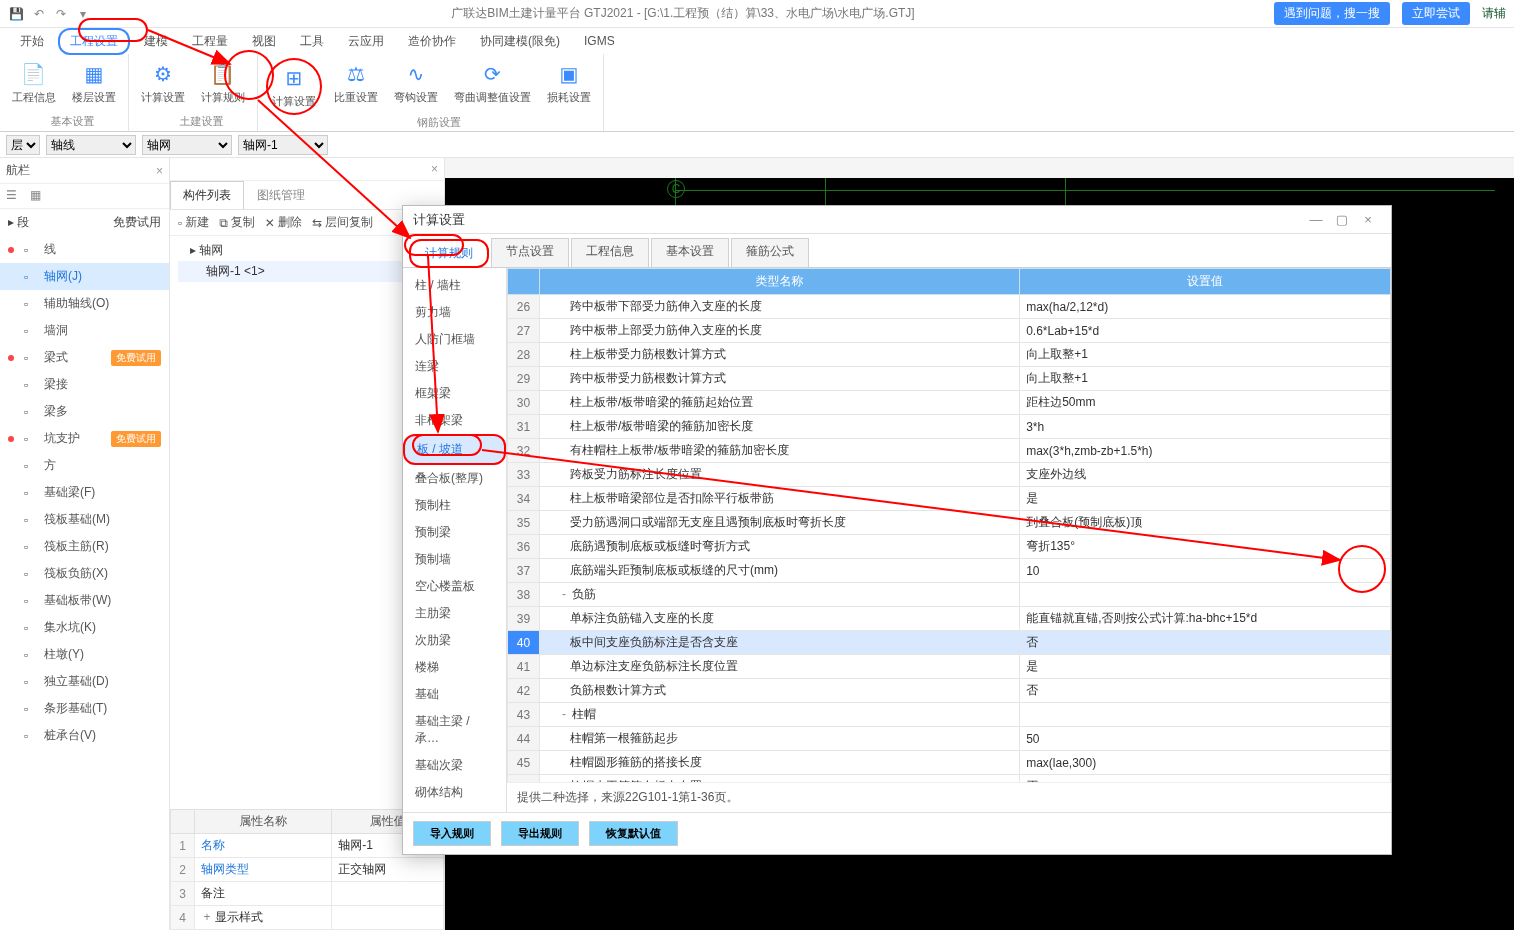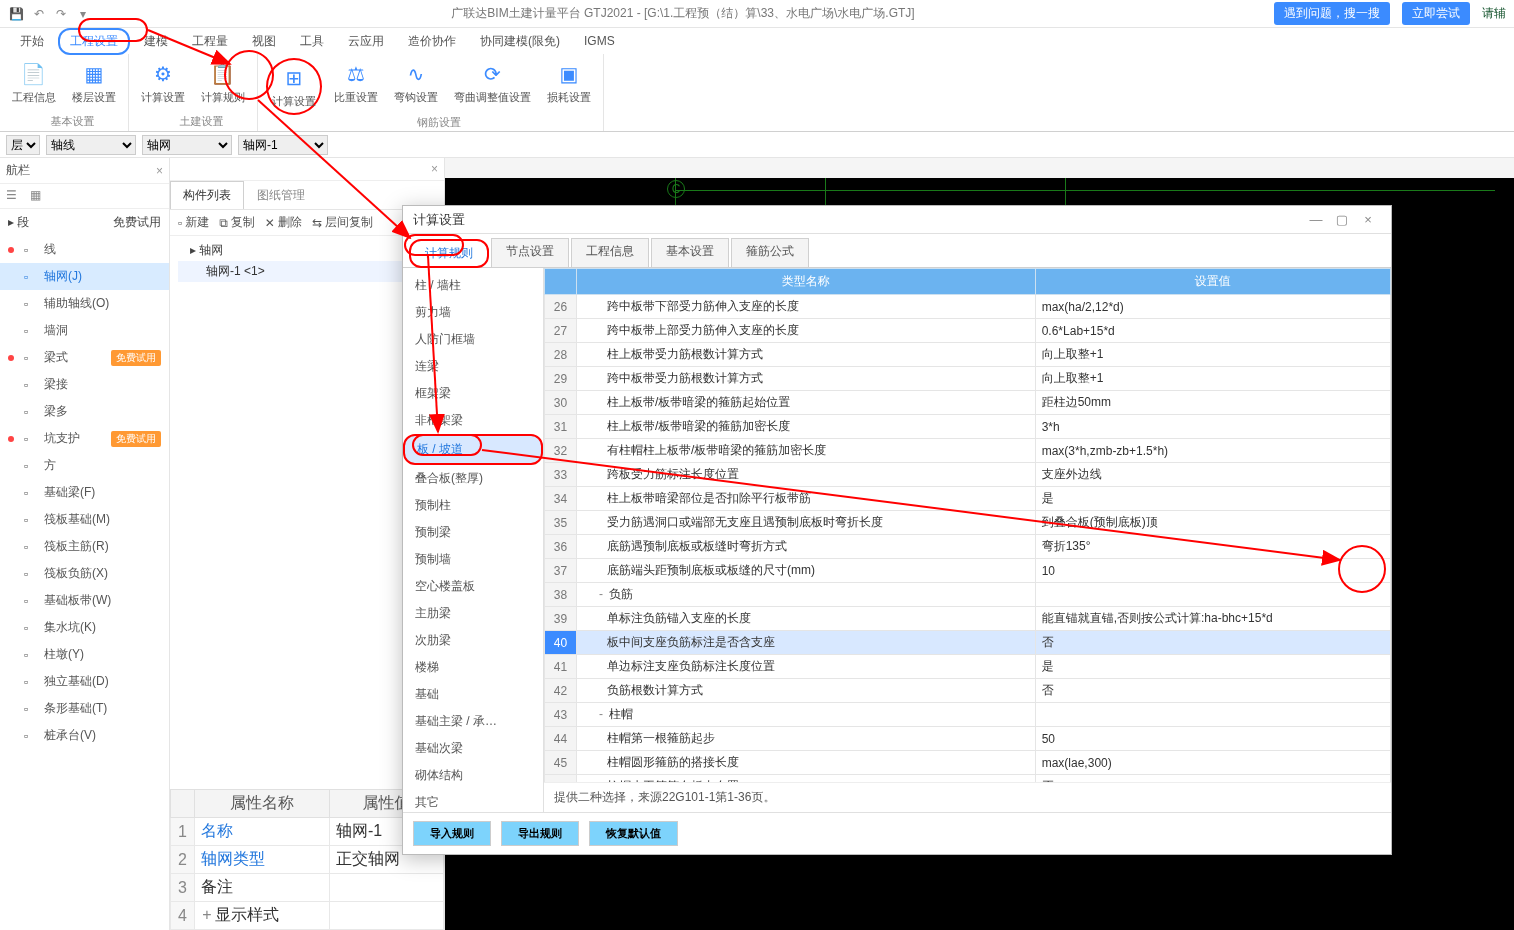--- a/index.html
+++ b/index.html
@@ -58,21 +58,21 @@
 .tabs-s .t.on { background:#fff; border-color:#d0d0d0; color:#333; }
 .tabs-s .t.off{ color:#888;}
 .mini-toolbar{ display:flex; gap:10px; padding:4px 8px; align-items:center; color:#555; border-bottom:1px solid #eee;}
 .mini-toolbar .tbi{ display:flex; align-items:center; gap:3px; cursor:pointer;}
 .search-row{ padding:3px 6px; }
 .search-row input{ width:100%; border:1px solid #ddd; padding:2px 4px; font-size:12px; color:#999;}
 .tree { padding:4px 8px; }
 .tree-node { padding:2px 0 2px 12px; color:#444;}
 .tree-leaf { padding:2px 0 2px 28px; color:#333; background:#eef4ff; }
 
-.prop-table { width:100%; border-collapse:collapse; font-size:16px;}
+.prop-table { width:100%; border-collapse:collapse; font-size:12px;}
 .prop-table th{ background:#f4f4f4; border:1px solid #e0e0e0; padding:3px 6px; font-weight:normal; color:#555;}
 .prop-table td{ border:1px solid #e8e8e8; padding:3px 6px;}
 .prop-table td.idx{ width:24px; text-align:center; background:#f7f7f7; color:#888;}
 .prop-table a{ color:#2277dd; text-decoration:none;}
 
 
 .vp-ruler { position:absolute; top:0; left:0; right:0; height:20px; background:#f5f5f5;}
 .vp-canvas { position:absolute; top:20px; left:0; right:0; bottom:0; background:#000;}
 .grid-line{ position:absolute; background:#1a7a1a;}
 .grid-lbl{ position:absolute; color:#1a7a1a; border:1px solid #1a7a1a; width:18px; height:18px; border-radius:50%; display:flex; align-items:center; justify-content:center; font-size:12px;}
@@ -80,21 +80,21 @@
 
 .dialog { position:absolute; left:402px; top:205px; width:990px; height:650px; background:#fff; border:1px solid #bbb; box-shadow: 0 4px 20px rgba(0,0,0,0.25); display:flex; flex-direction:column;}
 .dlg-title { height:28px; display:flex; align-items:center; padding:0 10px; font-size:13px; border-bottom:1px solid #e0e0e0;}
 .dlg-title .spacer{flex:1;}
 .dlg-title .winbtn{ width:26px; text-align:center; color:#888; cursor:pointer;}
 .dlg-tabs{ display:flex; padding:4px 6px 0; gap:2px; border-bottom:1px solid #d0d0d0;}
 .dlg-tabs .dt{ padding:4px 14px; border:1px solid #d0d0d0; border-bottom:none; background:#f4f4f4; cursor:pointer; font-size:12px; color:#555;}
 .dlg-tabs .dt.on{ background:#fff; color:#2277dd; position:relative; top:1px;}
 .dlg-tabs .dt.on.hl{ border:2px solid red; border-radius:12px; }
 .dlg-body{ flex:1; display:flex; overflow:hidden;}
-.dlg-side{ width:141px; border-right:1px solid #e0e0e0; overflow:auto; padding:4px 0;}
+.dlg-side{ width:104px; border-right:1px solid #e0e0e0; overflow:auto; padding:4px 0;}
 .dlg-side .si{ padding:5px 12px; cursor:pointer; color:#555; font-size:12px;}
 .dlg-side .si.on{ background:#d8e8ff; color:#2277dd;}
 .dlg-side .si.hl{ border:2px solid red; border-radius:12px;}
 .dlg-main{ flex:1; display:flex; flex-direction:column; overflow:hidden;}
 .rule-tbl-wrap{ flex:1; overflow:auto;}
 .rule-tbl{ width:100%; border-collapse:collapse; font-size:12px;}
 .rule-tbl th{ position:sticky; top:0; background:#6bb3f0; color:#fff; padding:4px 6px; font-weight:normal; border:1px solid #cce0f0;}
 .rule-tbl td{ border:1px solid #e5e5e5; padding:3px 6px; }
 .rule-tbl td.rn{ width:32px; text-align:center; background:#f4f4f4; color:#777;}
 .rule-tbl tr.sel td{ background:#d8e8ff;}

